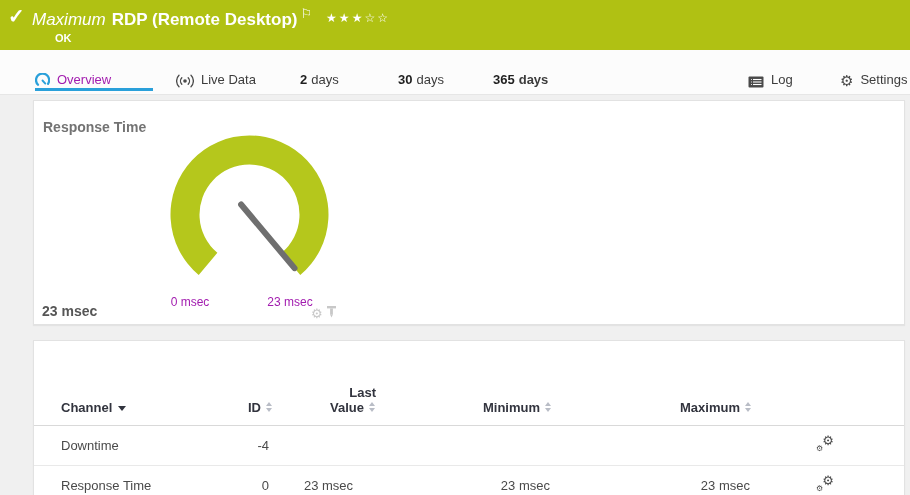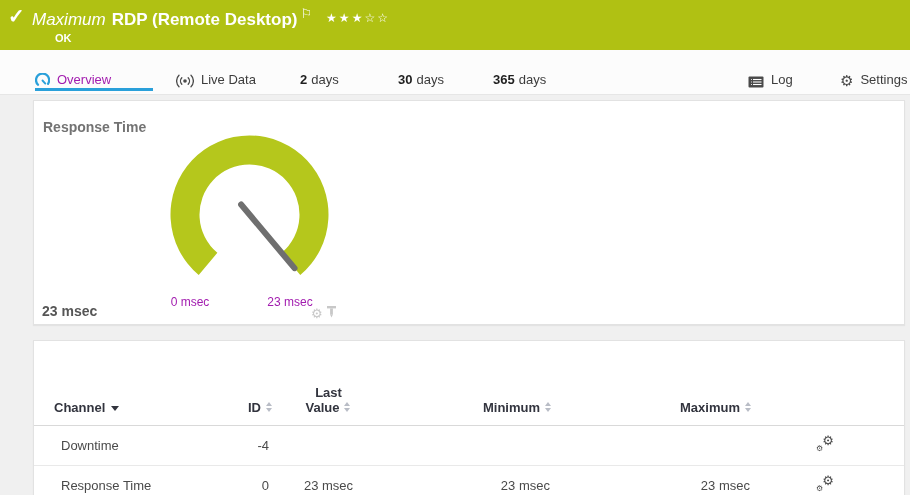--- a/index.html
+++ b/index.html
@@ -58,22 +58,22 @@
   
   .table-panel { top:340px; height:170px; }
   table.channels { width:100%; border-collapse:collapse; table-layout:fixed; font-size:13px; }
   .channels col.c-channel{width:185px;} .channels col.c-id{width:62px;}
   .channels col.c-last{width:95px;} .channels col.c-min{width:190px;}
   .channels col.c-max{width:200px;} .channels col.c-act{width:auto;}
   .channels th {
     font-weight:700; color:#32343e; vertical-align:bottom;
     padding:44px 0 10px 0; border-bottom:1px solid #d9d9d9; text-align:right;
   }
-  .channels th.h-channel { text-align:left; padding-left:20px; }
-  .channels th.h-last { text-align:center; white-space:pre-line; line-height:15px; }
+  .channels th.h-channel { text-align:left; padding-left:27px; }
+  .channels th.h-last { text-align:right; white-space:pre-line; line-height:15px; }
   .channels th.h-min, .channels th.h-max { padding-right:14px; }
   .channels th.h-id { padding-right:8px; }
   .channels td { padding:10px 0; color:#4a4a4a; border-bottom:1px solid #e9e9e9; }
   .channels td.d-channel { text-align:left; padding-left:27px; }
   .channels td.d-id { text-align:right; padding-right:12px; }
   .channels td.d-last { text-align:center; }
   .channels td.d-min, .channels td.d-max { text-align:right; padding-right:16px; }
   .channels td.d-act { padding-left:50px; }
   .sort-icon { display:inline-block; width:7px; height:10px; position:relative; margin-left:5px; }
   .sort-icon::before, .sort-icon::after { content:""; position:absolute; left:0;
@@ -119,21 +119,21 @@
       <span>Live Data</span>
     </div>
     <div class="tab" style="left:300px;">
       <b>2</b>
       <span>days</span>
     </div>
     <div class="tab" style="left:398px;">
       <b>30</b>
       <span>days</span>
     </div>
-    <div class="tab" style="left:493px;">
+    <div class="tab" style="left:493px;font-weight:bold;">
       <b>365</b>
       <span>days</span>
     </div>
     <div class="tab" style="left:748px;">
       <span class="ticon">
         <svg width="16" height="12" viewBox="0 0 16 12">
             <rect x="0.5" y="0.5" width="15" height="11" rx="1" fill="#4a4a4a"></rect>
             <line x1="5" y1="3.5" x2="13.5" y2="3.5" stroke="#fff" stroke-width="1.1"></line>
             <line x1="5" y1="6" x2="13.5" y2="6" stroke="#fff" stroke-width="1.1"></line>
             <line x1="5" y1="8.5" x2="13.5" y2="8.5" stroke="#fff" stroke-width="1.1"></line>

